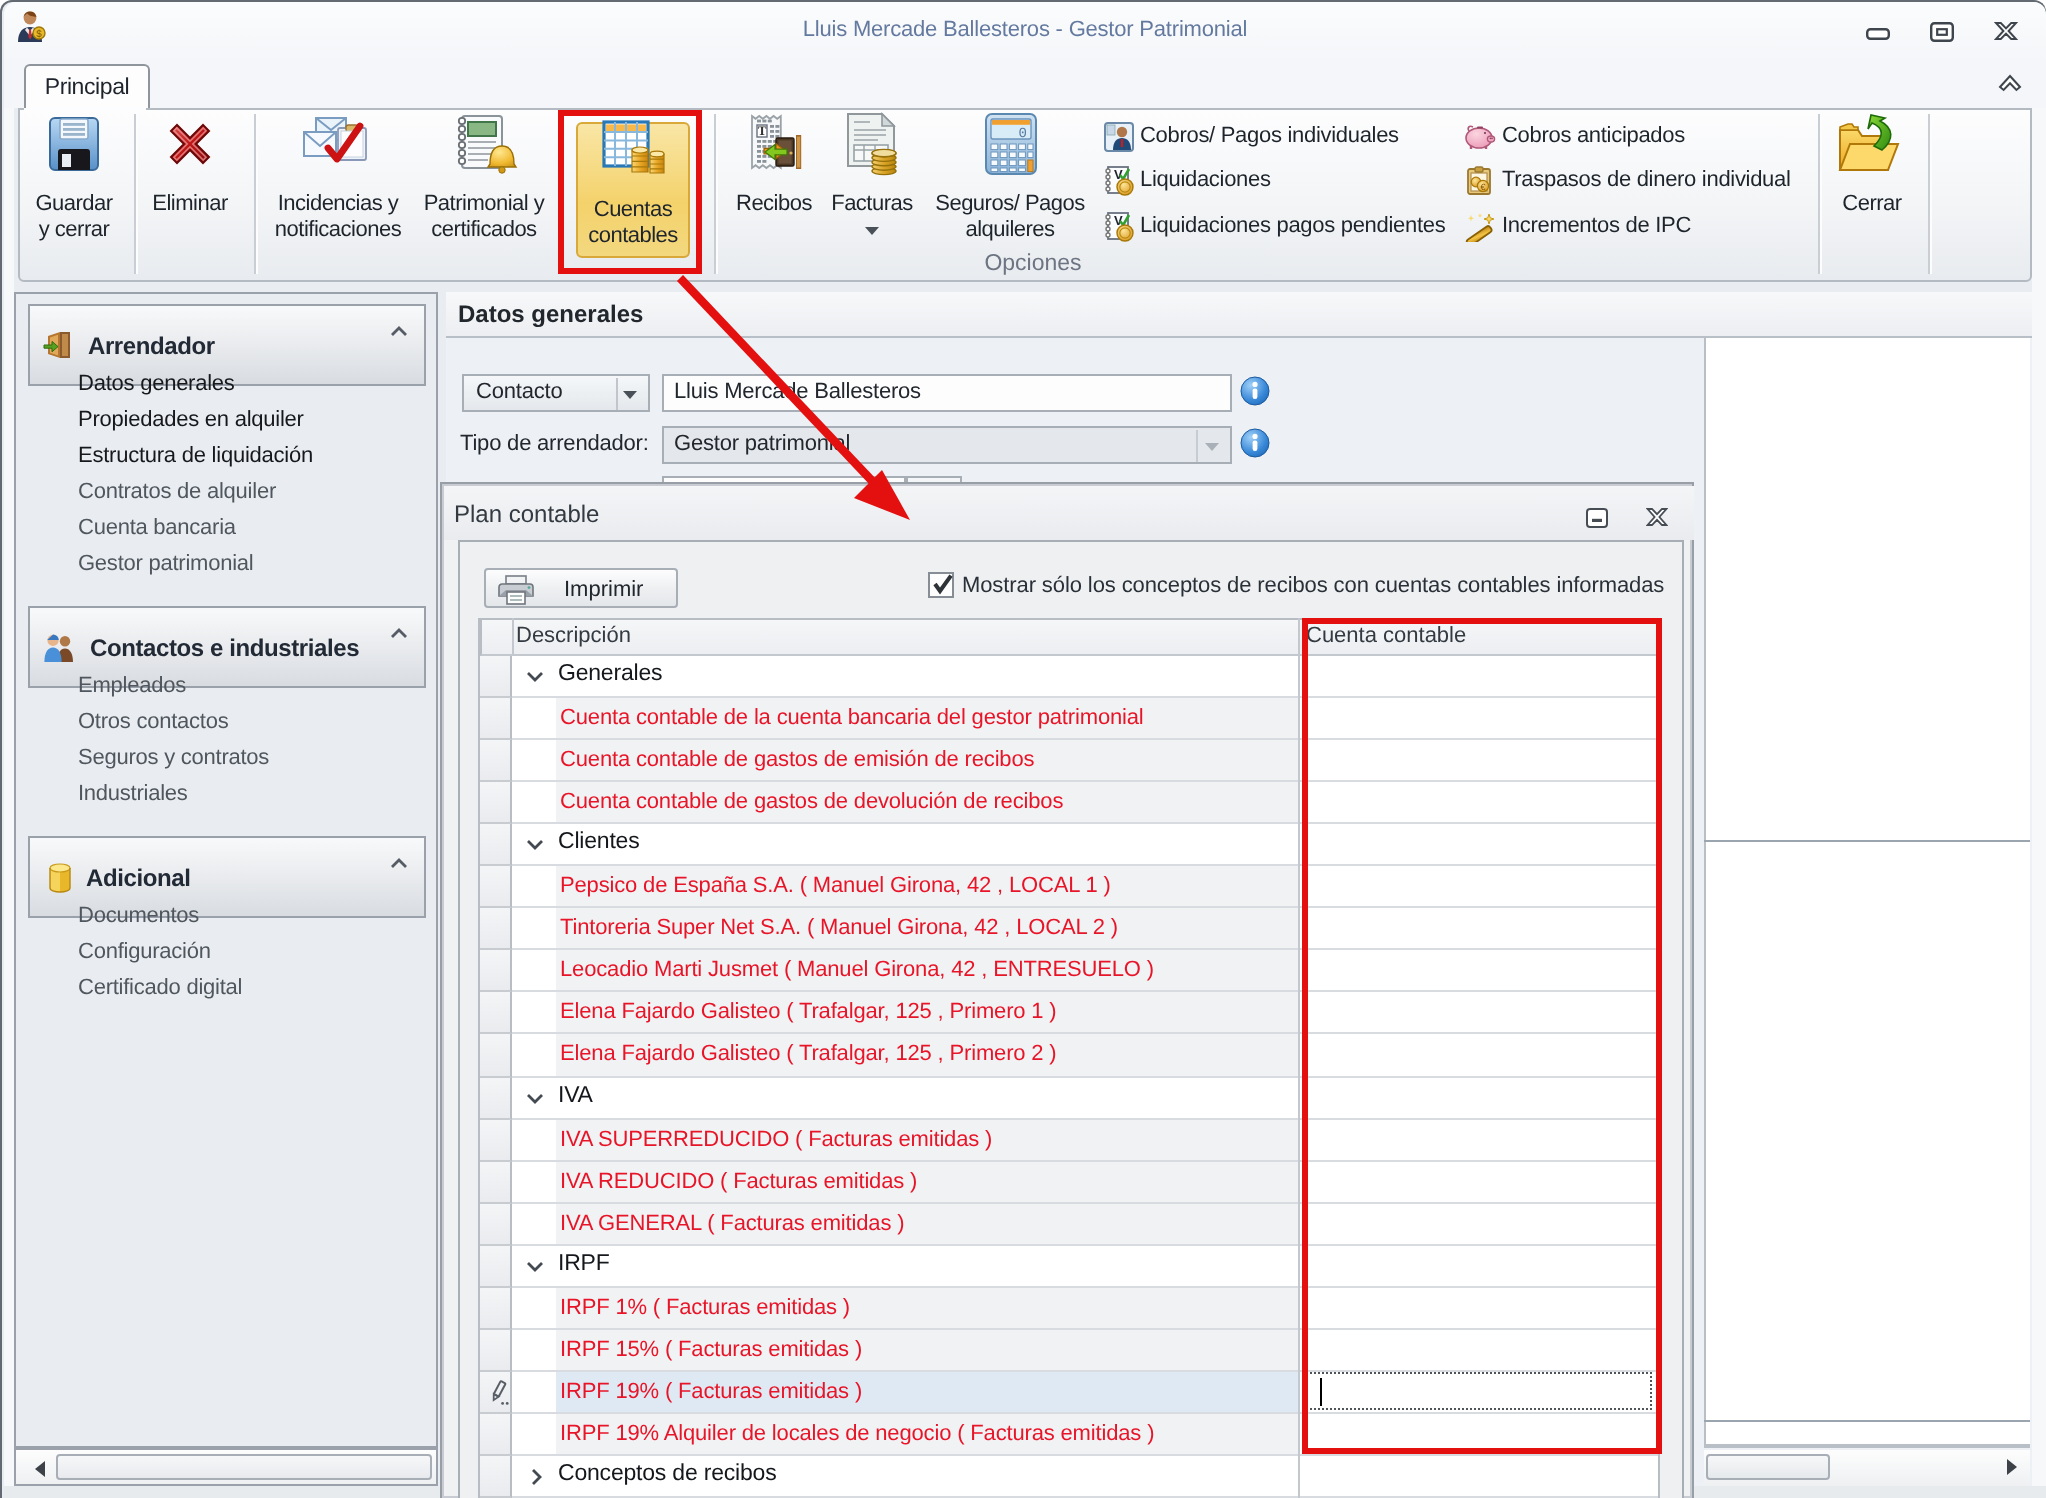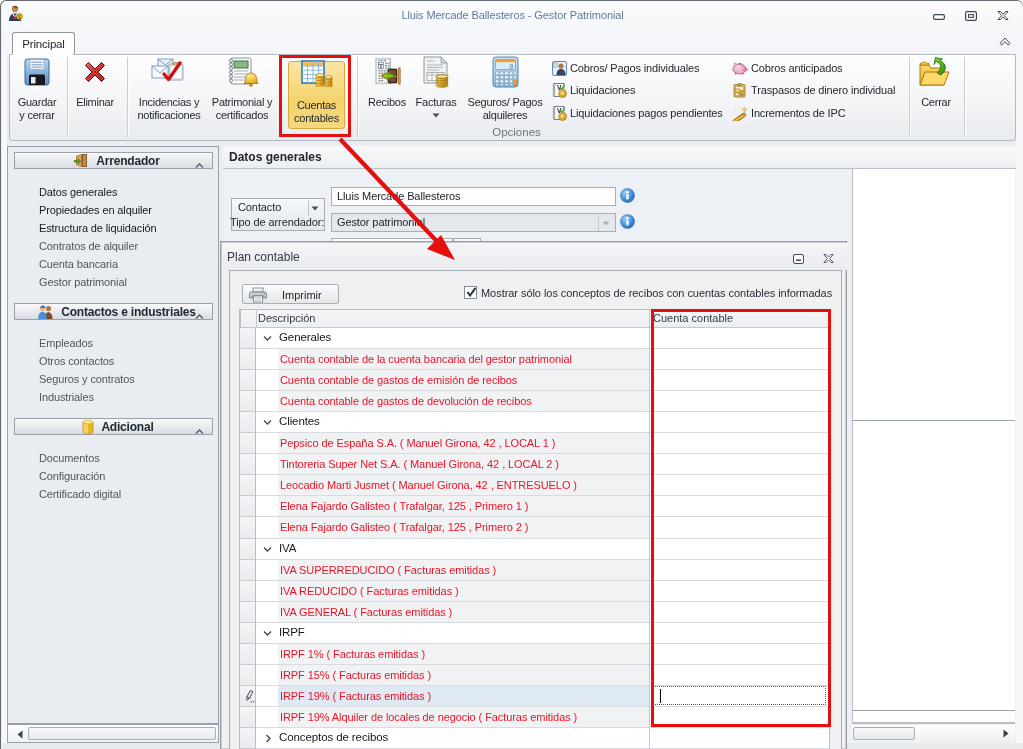--- a/index.html
+++ b/index.html
@@ -17,22 +17,22 @@
   background:linear-gradient(#fdfdfe,#f2f4f6 60%,#e8ebef); border:1px solid #b4bac2;
   border-radius:0 0 3px 3px; }
 .bigbtn { text-align:center; }
 .bicon { height:36px; display:flex; align-items:flex-start; justify-content:center; }
 .btxt { font-size:11px; letter-spacing:-0.25px; color:#1e242b; line-height:12.5px; padding-top:4px; }
 .vsep { top:2px; width:1px; height:80px; background:#c9ced5; box-shadow:1px 0 0 #fdfdfe; }
 .smtxt { font-size:11px; letter-spacing:-0.15px; color:#1e242b; padding-top:1px; white-space:nowrap; }
 .opcap { left:357px; top:71px; width:299px; text-align:center; font-size:11.5px; color:#6d7582; }
 #sidebar { position:absolute; left:6px; top:145px; width:212px; height:578px;
   background:#e9edf1; border:1px solid #9aa1ab; }
-.sbhead { left:6px; width:199px; height:17px; background:linear-gradient(#f8f9fa,#e9ebee 50%,#d8dce1);
-  border:1px solid #9aa1ab; display:flex; align-items:center; padding-left:6px;justify-content:center; }
+.sbhead { left:6px; width:199px; height:41px; background:linear-gradient(#f8f9fa,#e9ebee 50%,#d8dce1);
+  border:1px solid #9aa1ab; display:flex; align-items:center; padding-left:6px; }
 .sbht { font-size:12px; letter-spacing:-0.2px; font-weight:bold; color:#222a36; margin-left:6px; }
 .sbico { flex:0 0 auto; }
 .sbitem { left:31px; font-size:11px; letter-spacing:-0.12px; color:#50565e; }
 .sbitem.dark { color:#16181c; }
 #sbscroll { position:absolute; left:6px; top:723px; width:212px; height:19px;
   background:linear-gradient(#fdfdfd,#eef0f2); border:1px solid #9aa1ab; }
 #content { position:absolute; left:222px; top:145px; width:793px; height:597px; background:#edf0f4; }
 #caption { position:absolute; left:0; top:0; width:793px; height:23px;
   background:linear-gradient(#f7f8fa,#eceef1); border-bottom:1px solid #b9bfc7;
   font-size:12px; font-weight:bold; color:#22272e; padding:4px 0 0 6px; }
@@ -524,21 +524,21 @@
   </div>
   <div id="sbscroll">
     <svg class="abs" style="left:9px;top:5px" width="6" height="9" viewBox="0 0 6 9">
         <path d="M5.5 0.5 L5.5 8.5 L0.5 4.5 Z" fill="#3d4248"></path>
       </svg>
     <div class="abs" style="left:20px;top:2px;width:188px;height:13px;background:linear-gradient(#f6f7f8,#e8eaee);border:1px solid #a8aeb6;border-radius:2px"></div>
   </div>
   <div id="content">
     <div id="caption">Datos generales</div>
 
-    <div class="abs" style="left:8px;top:52px;width:94px;height:33px;background:linear-gradient(#f5f7f9,#e4e8ec);border:1px solid #a8aeb6">
+    <div class="abs" style="left:8px;top:41px;width:94px;height:19px;background:linear-gradient(#f5f7f9,#e4e8ec);border:1px solid #a8aeb6">
       <span class="fldlbl" style="position:absolute;left:6px;top:2px">Contacto</span>
       <div class="abs" style="right:15px;top:1px;width:1px;height:16px;background:#c0c6cc"></div>
       <svg class="abs" style="right:5px;top:7px" width="8" height="5" viewBox="0 0 8 5">
           <path d="M0.5 0.5 L7.5 0.5 L4 4.5 Z" fill="#4a5058"></path>
         </svg>
     </div>
     <div class="abs" style="left:108px;top:41px;width:285px;height:19px;background:#fdfdfe;border:1px solid #a8aeb6">
       <span class="fldlbl" style="position:absolute;left:5px;top:2px">Lluis Mercade Ballesteros</span>
     </div>
     <div class="abs" style="left:397px;top:42px"><svg width="15" height="15" viewBox="0 0 15 15">

